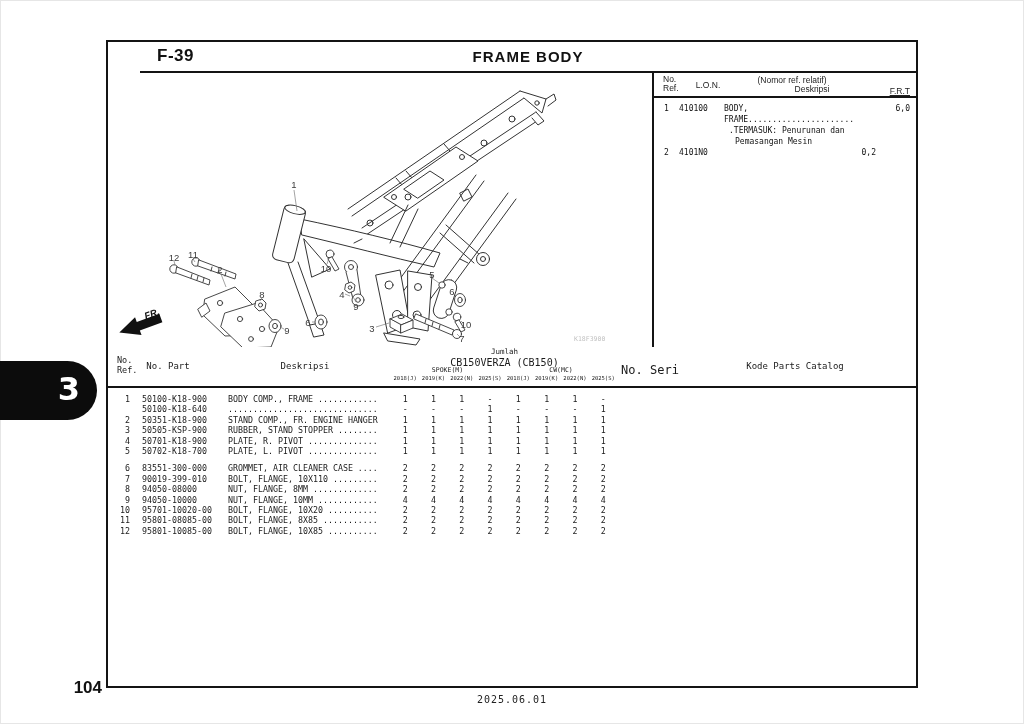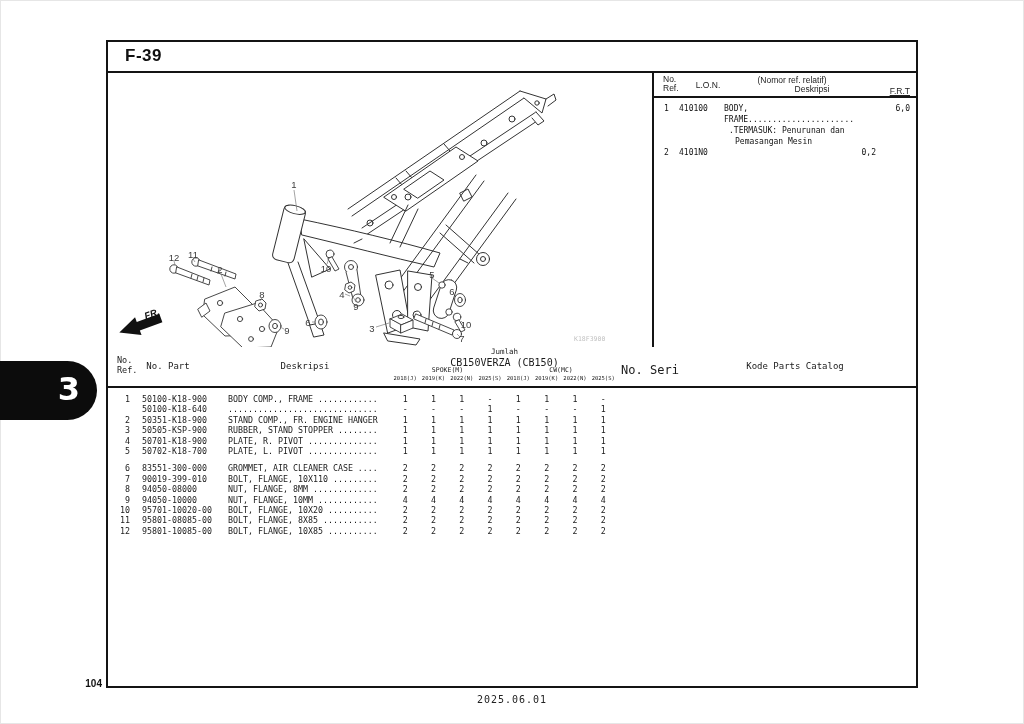--- a/index.html
+++ b/index.html
@@ -7,21 +7,21 @@
     width:1024px;height:724px;position:relative;overflow:hidden;
     background:#ffffff;font-family:"Liberation Sans",sans-serif;color:#111;
   }
   .page-edge{position:absolute;inset:0;border:1px solid #e6e6e6;pointer-events:none;}
 
   
   .main-box{position:absolute;left:106px;top:40px;width:812px;height:648px;
     border:2px solid #141414;box-sizing:border-box;background:#fff;}
 
   
-  .header-row{position:relative;height:29px;border-bottom:2px solid #141414;}
+  .header-row{position:relative;height:29px;border-bottom:2px solid #141414;margin-left:32px;}
   .hdr-code{position:absolute;left:17px;top:4px;font-size:17px;font-weight:bold;letter-spacing:.5px;}
   .hdr-title{position:absolute;left:0;right:0;top:6px;text-align:center;
     font-size:15px;font-weight:bold;letter-spacing:1px;}
 
   
   .diagram{position:absolute;left:0;top:31px;width:544px;height:274px;}
   .diagram svg{position:absolute;left:0;top:0;}
   .callout{position:absolute;transform:translate(-50%,-50%);
     font-size:9.5px;color:#3c3c3c;font-family:"Liberation Sans",sans-serif;}
 
@@ -65,33 +65,34 @@
   .pt-row .c-ref{text-align:right;}
   .pt-row .c-part{padding-left:12px;}
   .pt-row .c-qty{text-align:center;}
 
   
   .tab3{position:absolute;left:0;top:361px;width:97px;height:59px;background:#0c0c0c;
     border-radius:0 30px 30px 0;color:#fff;}
   .tab3 span{position:absolute;right:17px;top:9px;font-family:"DejaVu Sans",sans-serif;
     font-size:32px;font-weight:bold;}
   .page-num{position:absolute;left:72px;top:678px;width:30px;text-align:right;
-    font-size:10px;font-weight:bold;}
+    font-size:17px;font-weight:bold;}
   .footer-date{position:absolute;left:106px;top:694px;width:812px;text-align:center;
     font-family:"DejaVu Sans Mono",monospace;font-size:10px;letter-spacing:1px;color:#222;}
 </style>
 </head>
 <body>
 
 <div class="page-edge"></div>
 
 <div class="main-box">
 
   <div class="header-row">
     <span class="hdr-code">F-39</span>
+    <span class="hdr-title">FRAME BODY</span>
   </div>
 
   <div class="diagram">
     <svg width="544" height="274" viewBox="0 0 544 274">
 
       <g stroke="#333" stroke-width="1" fill="none" stroke-linecap="round" stroke-linejoin="round">
         <path d="M240 136 L412 18"></path>
         <path d="M244 143 L416 25"></path>
         <path d="M254 155 L428 39"></path>
         <path d="M258 162 L432 46"></path>

